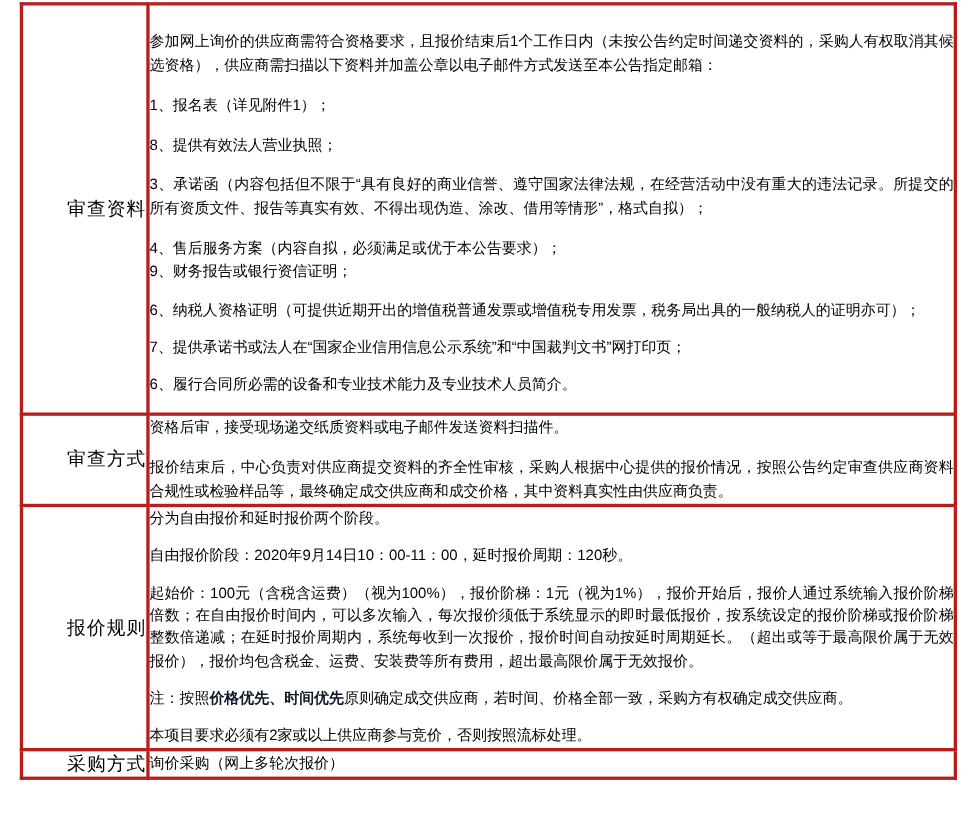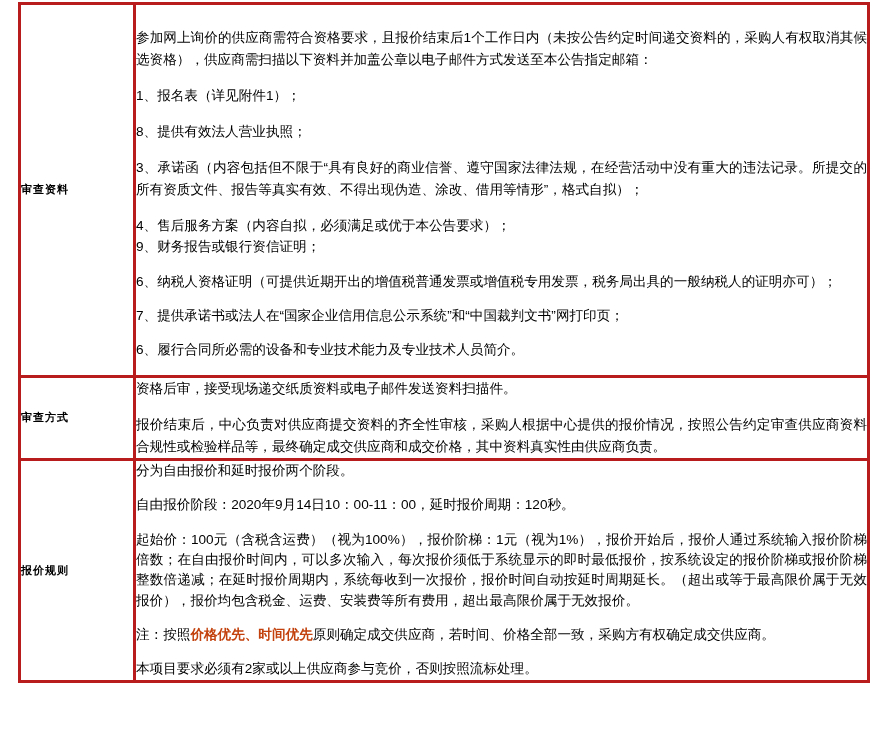--- a/index.html
+++ b/index.html
@@ -25,44 +25,44 @@
     table-layout: fixed;
     border: 1px solid #d03030;
   }
   table.spec td {
     border: 3px solid #b91c1c;
     vertical-align: middle;
     padding: 0;
   }
   td.label {
     width: 112px;
-    text-align: left;
-    font-size: 11px;
-    font-weight: bold;
+    text-align: right;
+    font-size: 17px;
+    font-weight: normal;
     letter-spacing: 1px;
     padding: 4px 2px;
   }
   td.content {
     padding: 5px 6px 5px 8px;
     vertical-align: top;
   }
   .para {
     font-size: 13.6px;
     line-height: 1.62;
     text-align: justify;
     margin: 0;
   }
   .para + .para {
     margin-top: 14px;
   }
   .tight .para {
     line-height: 1.5;
   }
   .emph-red {
-    color: #c2410c;
+    color: #0f172a;
     font-weight: bold;
   }
   .cell-inner-top {
     padding-top: 22px;
   }
   .cell-inner-bottom {
     padding-bottom: 14px;
   }
 </style>
 </head>
@@ -99,15 +99,21 @@
       <tr>
         <td class="label">报价规则</td>
         <td class="content tight">
           <p class="para">分为自由报价和延时报价两个阶段。</p>
           <p class="para">自由报价阶段：2020年9月14日10：00-11：00，延时报价周期：120秒。</p>
           <p class="para">起始价：100元（含税含运费）（视为100%），报价阶梯：1元（视为1%），报价开始后，报价人通过系统输入报价阶梯倍数；在自由报价时间内，可以多次输入，每次报价须低于系统显示的即时最低报价，按系统设定的报价阶梯或报价阶梯整数倍递减；在延时报价周期内，系统每收到一次报价，报价时间自动按延时周期延长。（超出或等于最高限价属于无效报价），报价均包含税金、运费、安装费等所有费用，超出最高限价属于无效报价。</p>
           <p class="para"><span>注：按照</span><span class="emph-red">价格优先、时间优先</span><span>原则确定成交供应商，若时间、价格全部一致，采购方有权确定成交供应商。</span></p>
           <p class="para">本项目要求必须有2家或以上供应商参与竞价，否则按照流标处理。</p>
         </td>
       </tr>
+      <tr>
+        <td class="label">采购方式</td>
+        <td class="content">
+          <p class="para">询价采购（网上多轮次报价）</p>
+        </td>
+      </tr>
     </tbody>
   </table>
 </div>
 
 </body></html>

